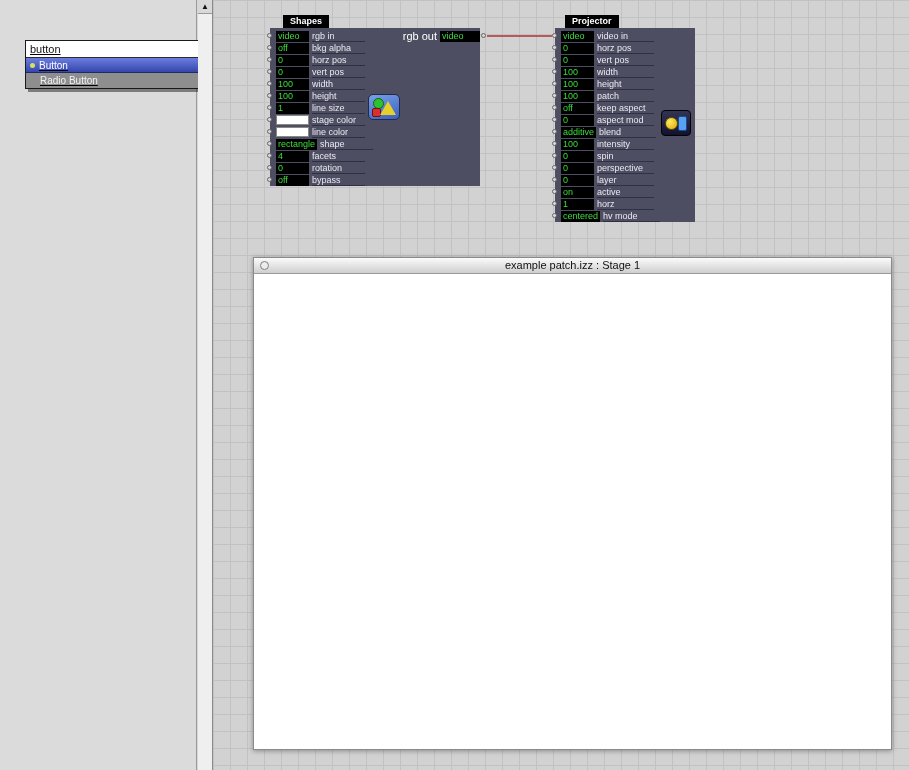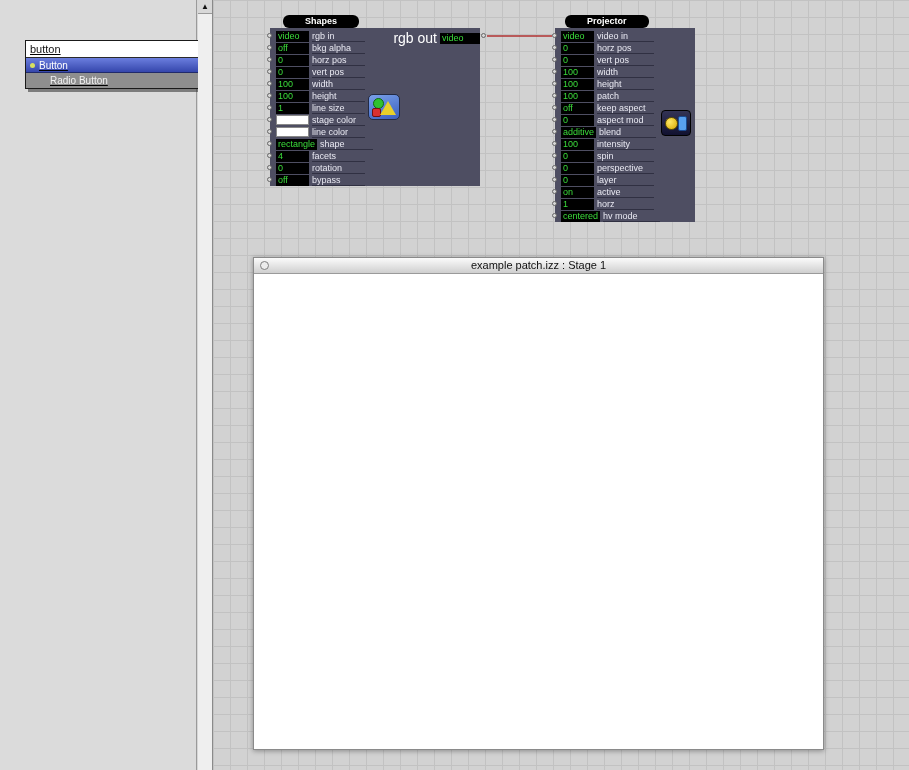--- a/index.html
+++ b/index.html
@@ -7,68 +7,68 @@
   .screen { position:relative; width:909px; height:770px; overflow:hidden; background:#d6d6d6; }
 
   
   .left-pane { position:absolute; left:0; top:0; width:197px; height:770px; background:#dbdbdb; border-right:1px solid #9a9a9a; }
 
   
   .toolbox { position:absolute; left:25px; top:40px; width:176px; background:#8e8e8e; border:1px solid #1a1a1a; box-shadow:3px 3px 0 rgba(45,45,45,0.55);text-decoration:underline; }
   .tb-search { display:block; width:100%; height:17px; border:none; border-bottom:1px solid #2a2a2a; background:#fff; font:11px "Liberation Sans", sans-serif; padding:0 4px; outline:none; color:#111; }
   .tb-row { height:15px; display:flex; align-items:center; font-size:10px; color:#fff; padding-left:4px; white-space:nowrap; }
   .tb-row.selected { background:linear-gradient(var(--selection-top,#6b7ede), var(--selection-bottom,#3546ac)); border-bottom:1px solid #202a6a; }
-  .tb-row.plain { background:#8e8e8e; color:#f2f2f2; padding-left:24px; }
+  .tb-row.plain { background:#8e8e8e; color:#f2f2f2; padding-left:14px; }
   .tb-dot { width:5px; height:5px; border-radius:50%; background:#d8e060; margin-right:4px; flex:0 0 auto; }
 
   
   .scroll-strip { position:absolute; left:198px; top:0; width:15px; height:770px; background:#efefef; border-right:1px solid #8a8a8a; }
   .scroll-up { height:14px; background:#d8d8d8; border-bottom:1px solid #999; text-align:center; font-size:8px; line-height:14px; color:#111; cursor:default; }
 
   
   .canvas { position:absolute; left:213px; top:0; width:696px; height:770px;
     background-color:#d2d2d2;
     background-image:linear-gradient(to right,#c2c2c2 1px,transparent 1px),
                      linear-gradient(to bottom,#c2c2c2 1px,transparent 1px);
     background-size:17px 17px; }
 
   
   .actor { position:absolute; background:var(--node-body,#4e4e62); padding-top:2px; }
-  .actor-title { position:absolute; top:-13px; height:13px; background:#000; color:#fff; font-size:9px; font-weight:bold; line-height:13px; padding:0 22px; border-radius:6px; white-space:nowrap; }
+  .actor-title { position:absolute; top:-13px; height:13px; background:#000; color:#fff; font-size:9px; font-weight:bold; line-height:13px; padding:0 7px; border-radius:0; white-space:nowrap; }
   .a-row { position:relative; height:12px; display:flex; align-items:center; }
   .pdot { position:absolute; left:-3px; top:3px; width:5px; height:5px; border-radius:50%; background:#d8d8d8; border:1px solid #666; }
   .pval { margin-left:6px; min-width:33px; background:#000; color:var(--port-value,#3bdc3b); font-size:9px; line-height:11px; height:11px; padding:0 2px; white-space:nowrap; overflow:hidden; flex:0 0 auto; }
   .pval.swatch { background:#fff; border:1px solid #888; height:10px; }
   .plbl { margin-left:3px; font-size:9px; line-height:11px; height:11px; color:#e9e9f2; border-bottom:1px solid #303042; white-space:nowrap; overflow:hidden; }
   .shapes { left:57px; top:28px; width:210px; height:158px; }
   .shapes .plbl { width:53px; }
   .projector { left:342px; top:28px; width:140px; height:194px; }
   .projector .plbl { width:57px; }
 
   .a-out { position:absolute; top:2px; right:0; display:flex; align-items:center; }
-  .out-lbl { color:#fff; font-size:14px; margin-right:3px; }
+  .out-lbl { color:#fff; font-size:11px; margin-right:3px; }
   .out-val { background:#000; color:var(--port-value,#3bdc3b); font-size:9px; line-height:11px; height:11px; min-width:40px; padding:0 2px; }
   .out-dot { left:auto; right:-6px; top:3px; }
 
   
   .icon-shapes { position:absolute; left:98px; top:66px; width:32px; height:26px; border-radius:5px; background:linear-gradient(160deg,#79a0e8,#3a5fc0); border:1px solid #222a44; }
   .ic-circle { position:absolute; left:4px; top:3px; width:11px; height:11px; border-radius:50%; background:#2fc22f; border:1px solid #116611; }
   .ic-square { position:absolute; left:3px; top:13px; width:9px; height:9px; background:#d83030; border-radius:2px; border:1px solid #701010; }
   .ic-tri { position:absolute; right:3px; top:6px; width:0; height:0; border-left:8px solid transparent; border-right:8px solid transparent; border-bottom:14px solid #e8d02a; }
 
   
   .icon-proj { position:absolute; left:106px; top:82px; width:30px; height:26px; border-radius:4px; background:linear-gradient(#333355,#111130); border:1px solid #000; }
   .ic-lens { position:absolute; left:3px; top:6px; width:13px; height:13px; border-radius:50%; background:radial-gradient(circle at 35% 35%, #ffe866, #d8a800); border:1px solid #665500; }
   .ic-beam { position:absolute; right:3px; top:5px; width:9px; height:15px; background:#58a0f0; border-radius:2px; border:1px solid #1a4a90; }
 
   
   .wire { position:absolute; left:0; top:0; width:696px; height:770px; pointer-events:none; }
 
   
-  .stage { position:absolute; left:40px; top:257px; width:571px; height:493px; background:#fff; border:1px solid #8a8a8a; box-shadow:0 1px 5px rgba(0,0,0,0.35); }
+  .stage { position:absolute; left:40px; top:257px; width:639px; height:493px; background:#fff; border:1px solid #8a8a8a; box-shadow:0 1px 5px rgba(0,0,0,0.35); }
   .stage-bar { height:16px; background:linear-gradient(#fbfbfb,#cfcfcf); border-bottom:1px solid #9a9a9a; position:relative; text-align:center; font-size:11px; line-height:15px; color:#111; }
   .stage-close { position:absolute; left:6px; top:3px; width:9px; height:9px; border-radius:50%; border:1px solid #808080; background:#ececec; }
   .stage-content { position:absolute; left:0; top:16px; right:0; bottom:0; background:#fff; }
 </style>
 </head>
 <body>
 
 <div class="screen">
 
   <div class="left-pane">

